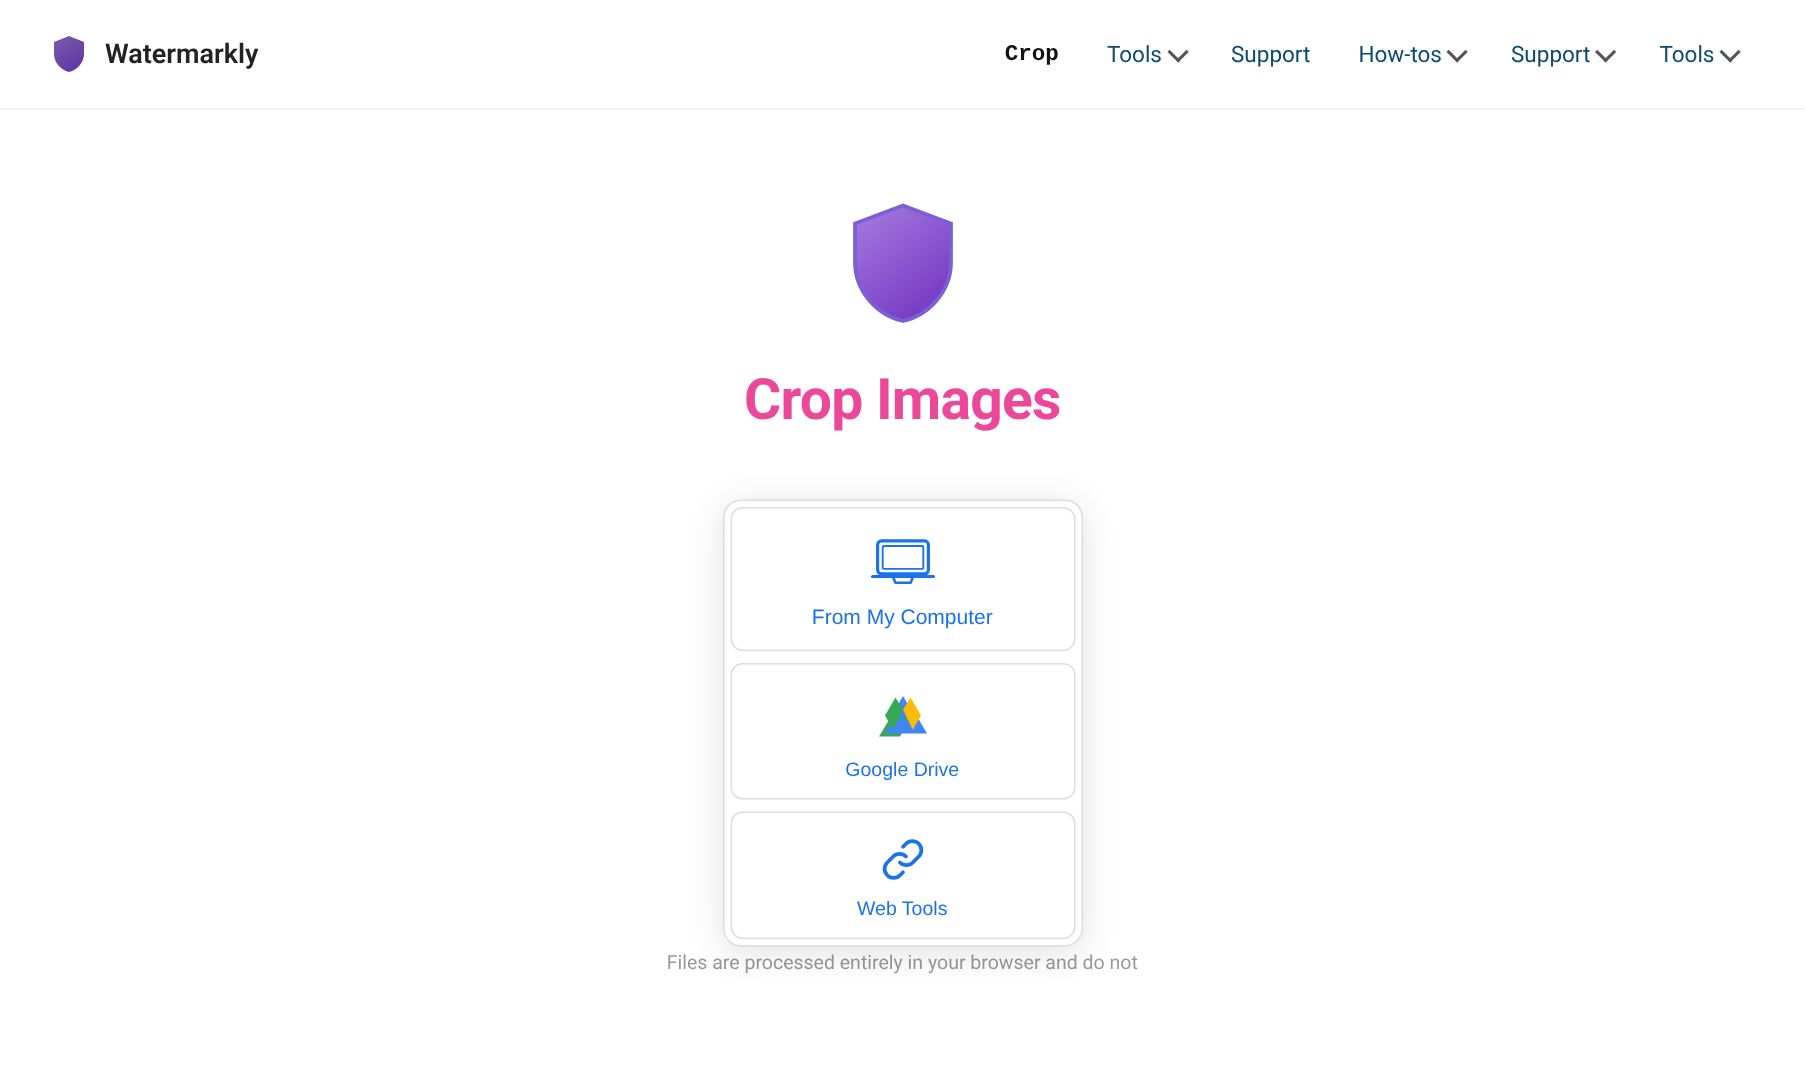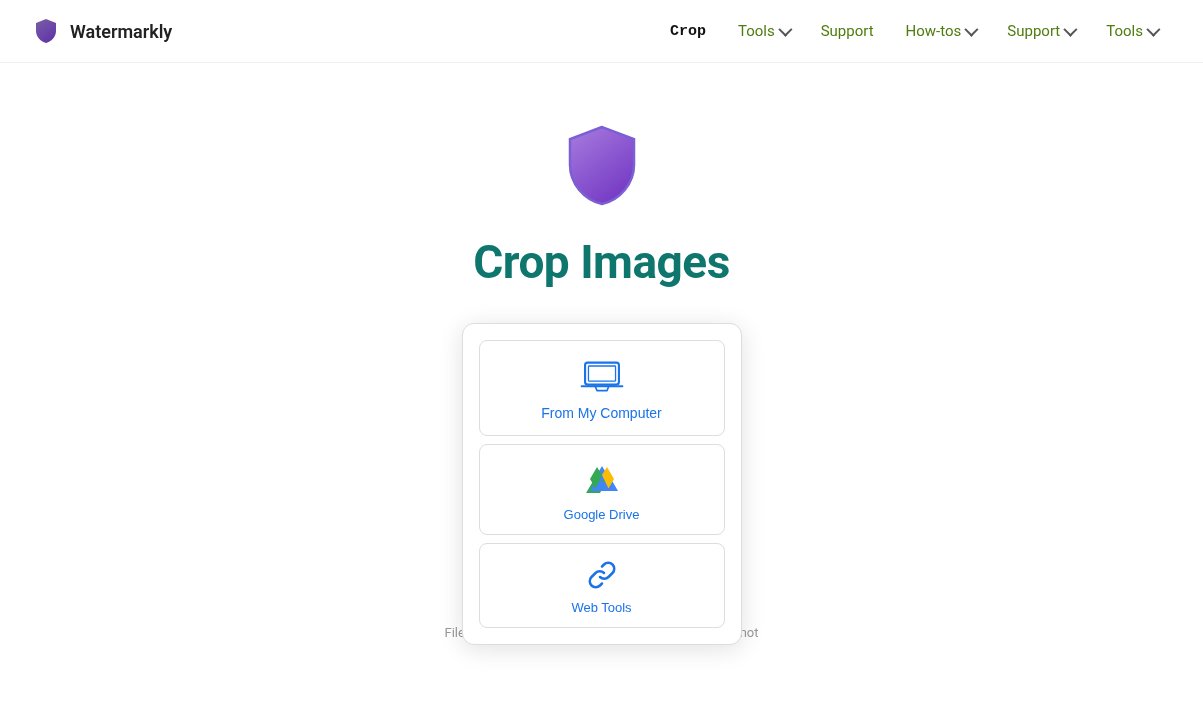--- a/index.html
+++ b/index.html
@@ -4,21 +4,21 @@
   <style>
     * { margin: 0; padding: 0; box-sizing: border-box; }
     body { font-family: -apple-system, BlinkMacSystemFont, 'Segoe UI', Roboto, sans-serif; background: #fff; color: #333; }
 
     
     .header {
       display: flex;
       align-items: center;
       justify-content: space-between;
       padding: 0 32px;
-      height: 63px;
+      height: 73px;
       border-bottom: 1px solid #eee;
       position: relative;
       z-index: 10;
     }
     .logo-area {
       display: flex;
       align-items: center;
       gap: 10px;
     }
     .logo-icon {
@@ -34,21 +34,21 @@
       display: flex;
       align-items: center;
       gap: 4px;
     }
     .nav-item {
       display: flex;
       align-items: center;
       gap: 4px;
       padding: 8px 14px;
       font-size: 15px;
-      color: #4d7c0f;
+      color: #0c4a6e;
       cursor: pointer;
       border-radius: 4px;
       white-space: nowrap;
     }
     .nav-item.active { font-weight: 600; color: #111; font-family: Liberation Mono, monospace; }
     .chevron {
       display: inline-block;
       width: 10px;
       height: 10px;
       border-right: 2px solid #555;
@@ -65,38 +65,38 @@
       position: relative;
       min-height: 657px;
     }
 
     
     .shield-container {
       margin-bottom: 18px;
     }
 
     .page-title {
-      font-size: 46px;
+      font-size: 38px;
       font-weight: 700;
-      color: #0f766e;
+      color: #ec4899;
       margin-bottom: 16px;
       letter-spacing: -0.5px;
     }
 
     
     .upload-popup {
       position: absolute;
       top: 260px;
       left: 50%;
       transform: translateX(-50%);
-      width: 280px;
+      width: 240px;
       background: #fff;
       border: 1px solid #ddd;
       border-radius: 12px;
-      padding: 16px;
+      padding: 4px;
       box-shadow: 0 4px 24px rgba(0,0,0,0.12);
       display: flex;
       flex-direction: column;
       gap: 8px;
     }
 
     .upload-btn-full {
       width: 100%;
       background: #fff;
       border: 1px solid #ddd;

